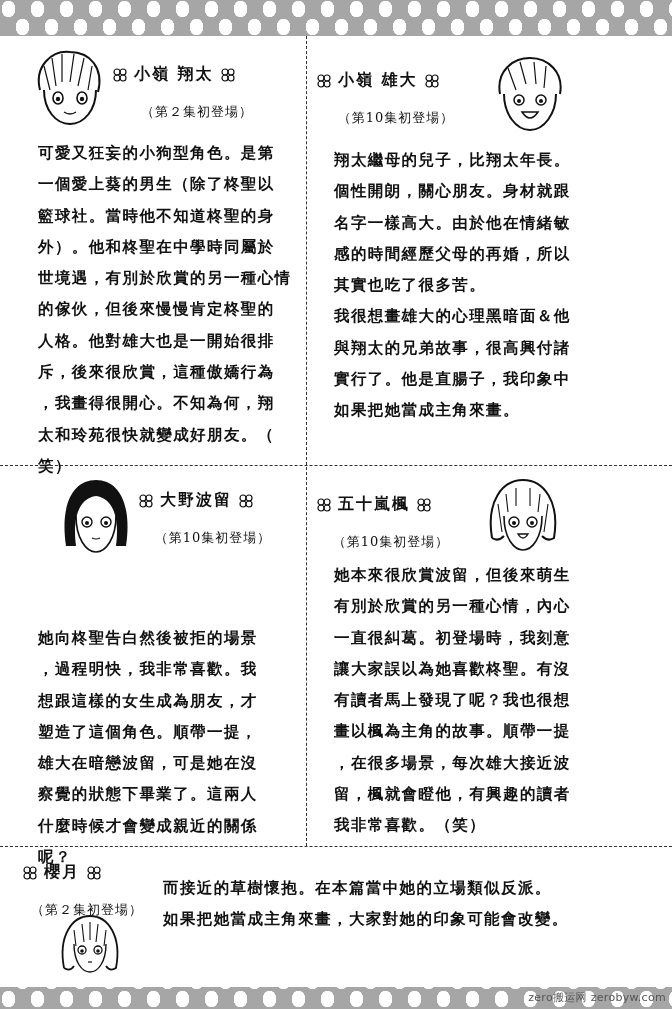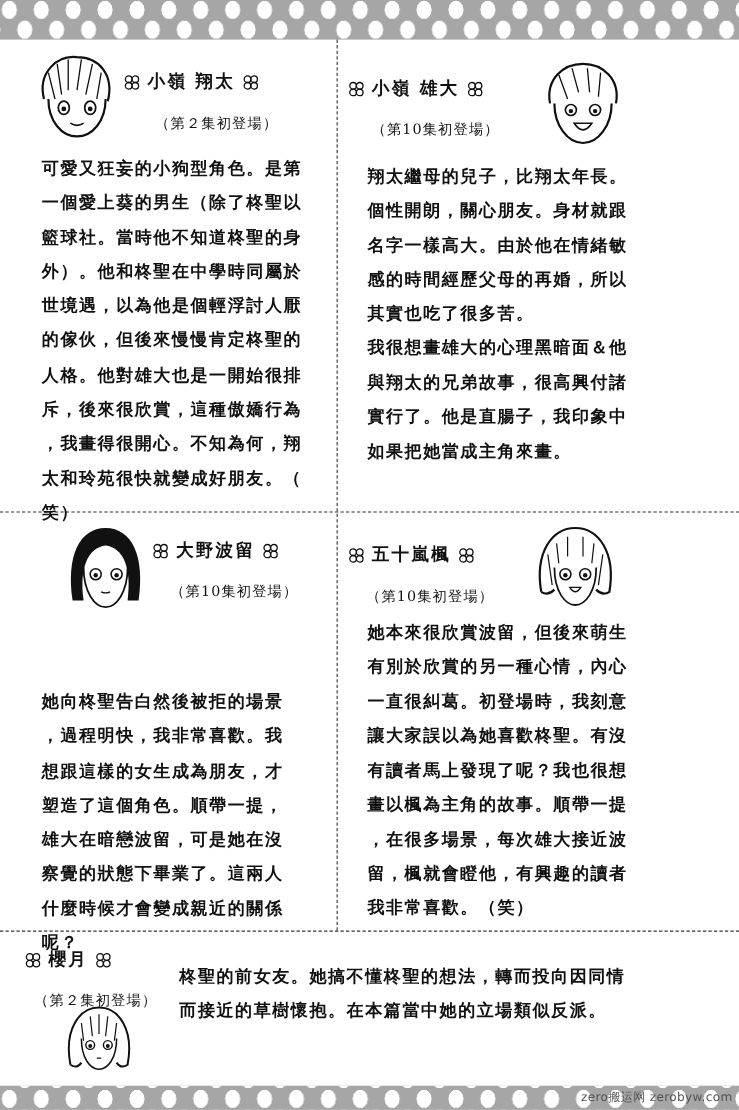--- a/index.html
+++ b/index.html
@@ -78,21 +78,21 @@
           </g>
         </svg>
     </div>
     <div class="debut">（第２集初登場）</div>
   </div>
   <div class="body-text" style="left:38px;top:137px;">
     <div>可愛又狂妄的小狗型角色。是第</div>
     <div>一個愛上葵的男生（除了柊聖以</div>
     <div>籃球社。當時他不知道柊聖的身</div>
     <div>外）。他和柊聖在中學時同屬於</div>
-    <div>世境遇，以為他是個輕浮討人厭</div>
+    <div>世境遇，有別於欣賞的另一種心情</div>
     <div>的傢伙，但後來慢慢肯定柊聖的</div>
     <div>人格。他對雄大也是一開始很排</div>
     <div>斥，後來很欣賞，這種傲嬌行為</div>
     <div>，我畫得很開心。不知為何，翔</div>
     <div>太和玲苑很快就變成好朋友。（</div>
     <div>笑）</div>
   </div>
 </section>
 
 <section>
@@ -260,19 +260,19 @@
     <path d="M6 56 Q12 60 16 54" fill="none" stroke="#111" stroke-width="1.8"></path>
     <path d="M16 18 L18 34 M24 12 L26 30 M32 10 L32 28 M40 12 L38 30 M48 18 L46 34" stroke="#111" stroke-width="1.1"></path>
     <path d="M16 32 C16 50 24 60 32 60 C40 60 48 50 48 32" fill="none" stroke="#111" stroke-width="1.4"></path>
     <circle cx="24" cy="38" r="4" fill="none" stroke="#111" stroke-width="1.3"></circle>
     <circle cx="40" cy="38" r="4" fill="none" stroke="#111" stroke-width="1.3"></circle>
     <circle cx="24" cy="39" r="1.8" fill="#111"></circle>
       <circle cx="40" cy="39" r="1.8" fill="#111"></circle>
     <path d="M30 50 L34 50" stroke="#111" stroke-width="1.2"></path>
   </svg>
   <div class="body-text" style="left:163px;top:872px;line-height:31px;">
-    <div>柊聖的前女友。她搞不懂柊聖的想法，轉而投向因同情</div>
     <div>而接近的草樹懷抱。在本篇當中她的立場類似反派。</div>
+    <div>如果把她當成主角來畫，大家對她的印象可能會改變。</div>
   </div>
 </section>
 
 <div class="dots bottom"></div>
 <div class="watermark">zero搬运网 zerobyw.com</div>
 
 </body></html>

